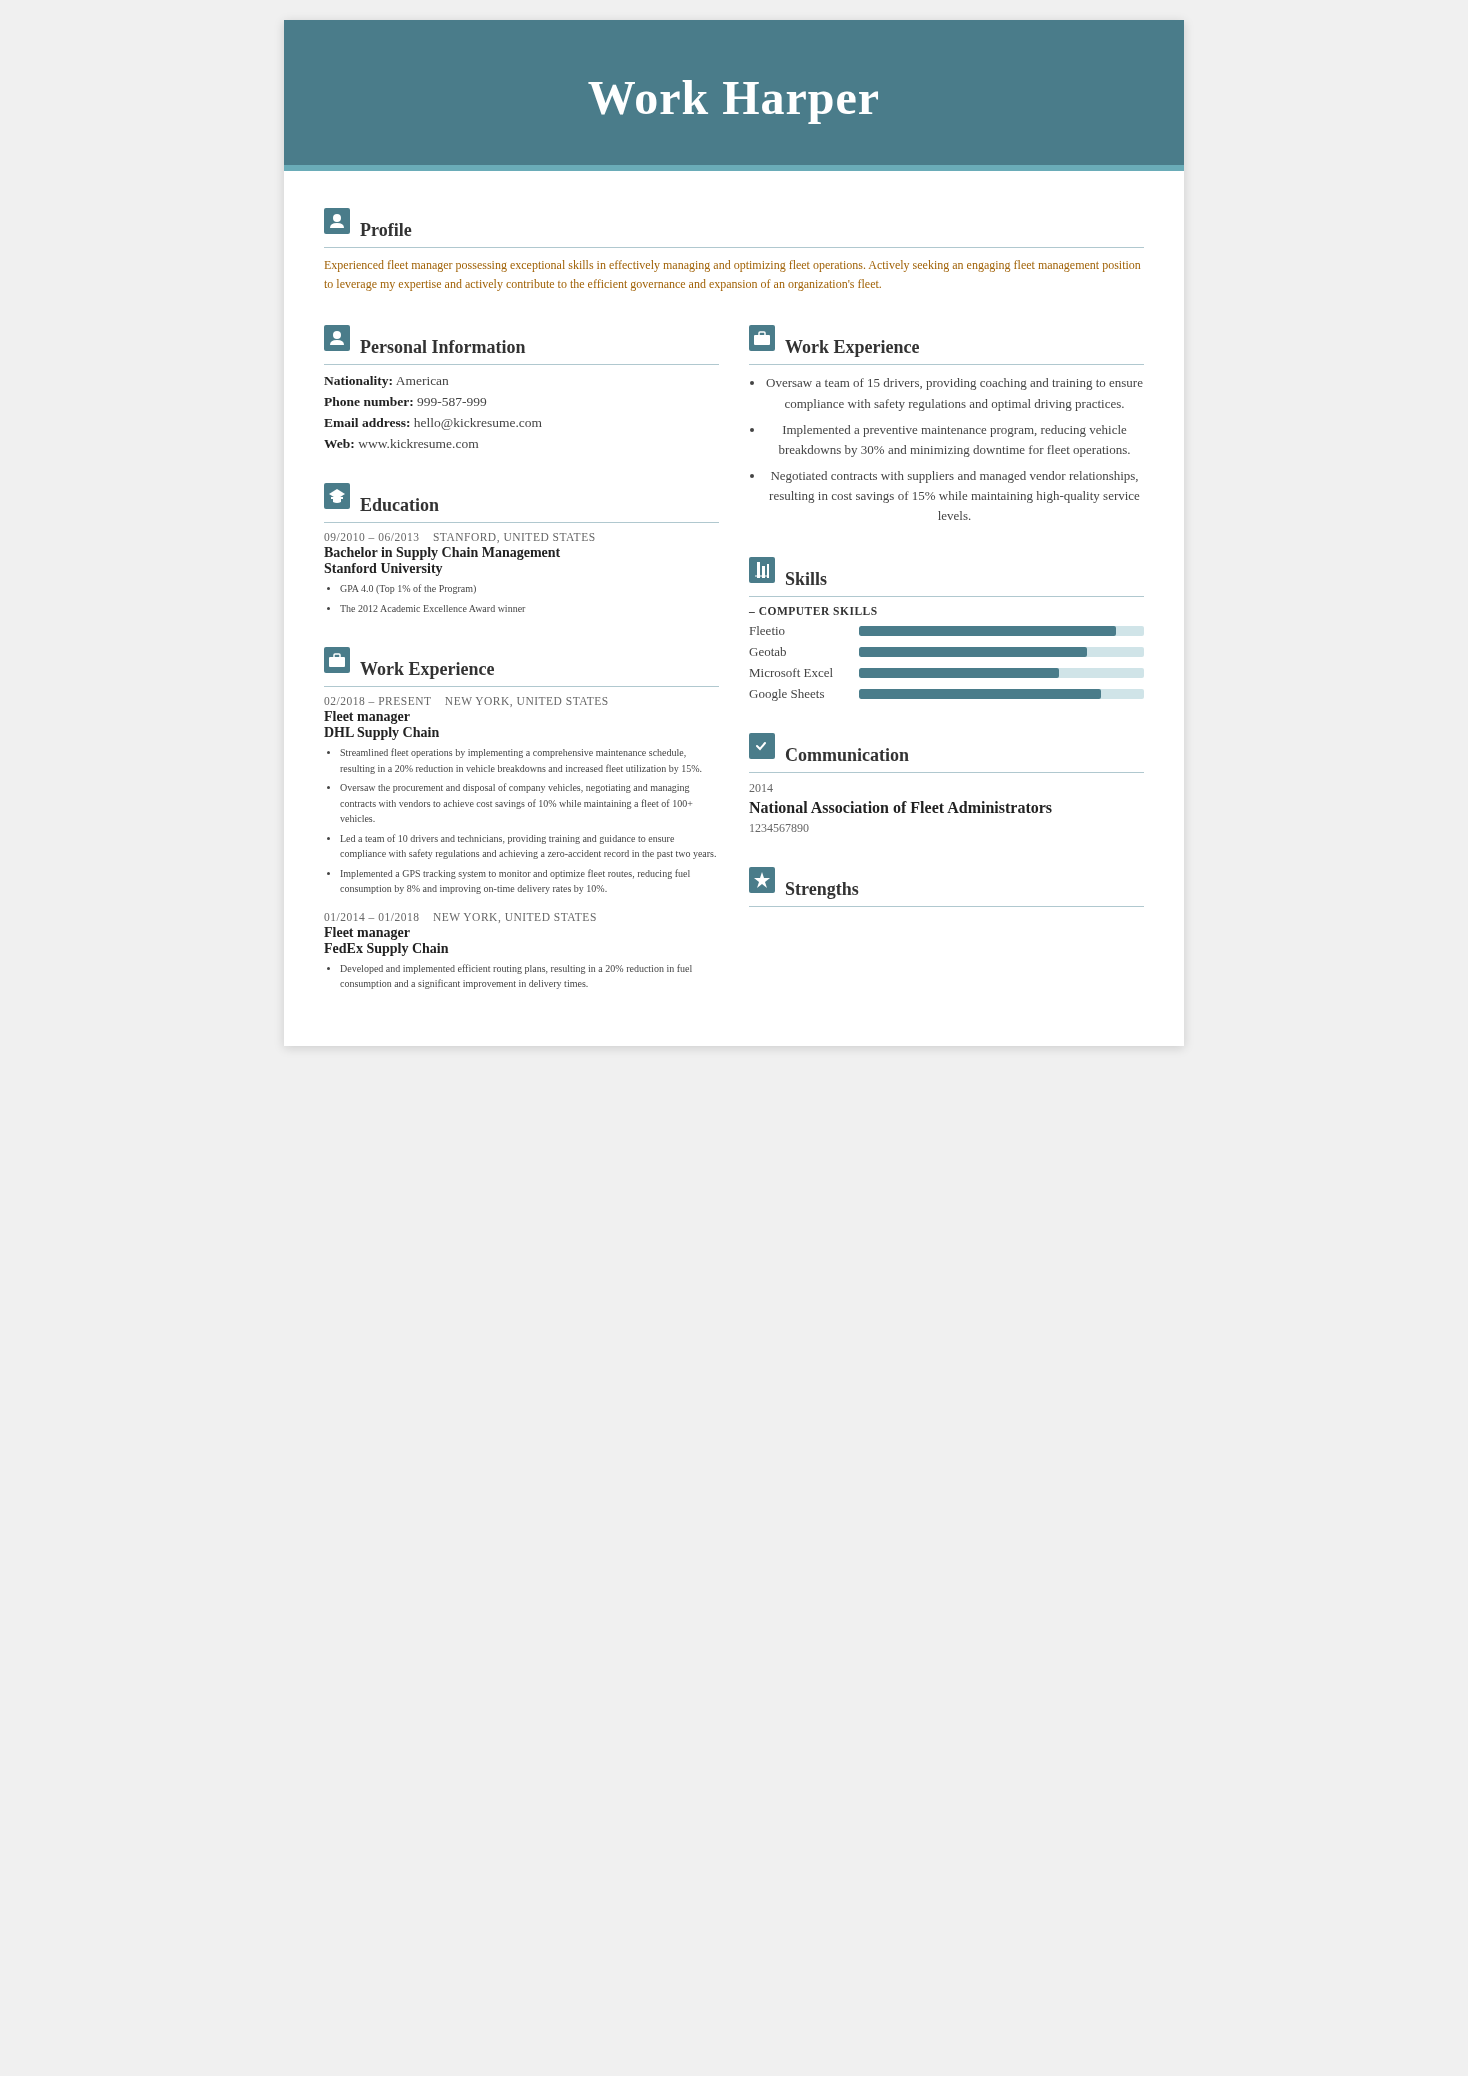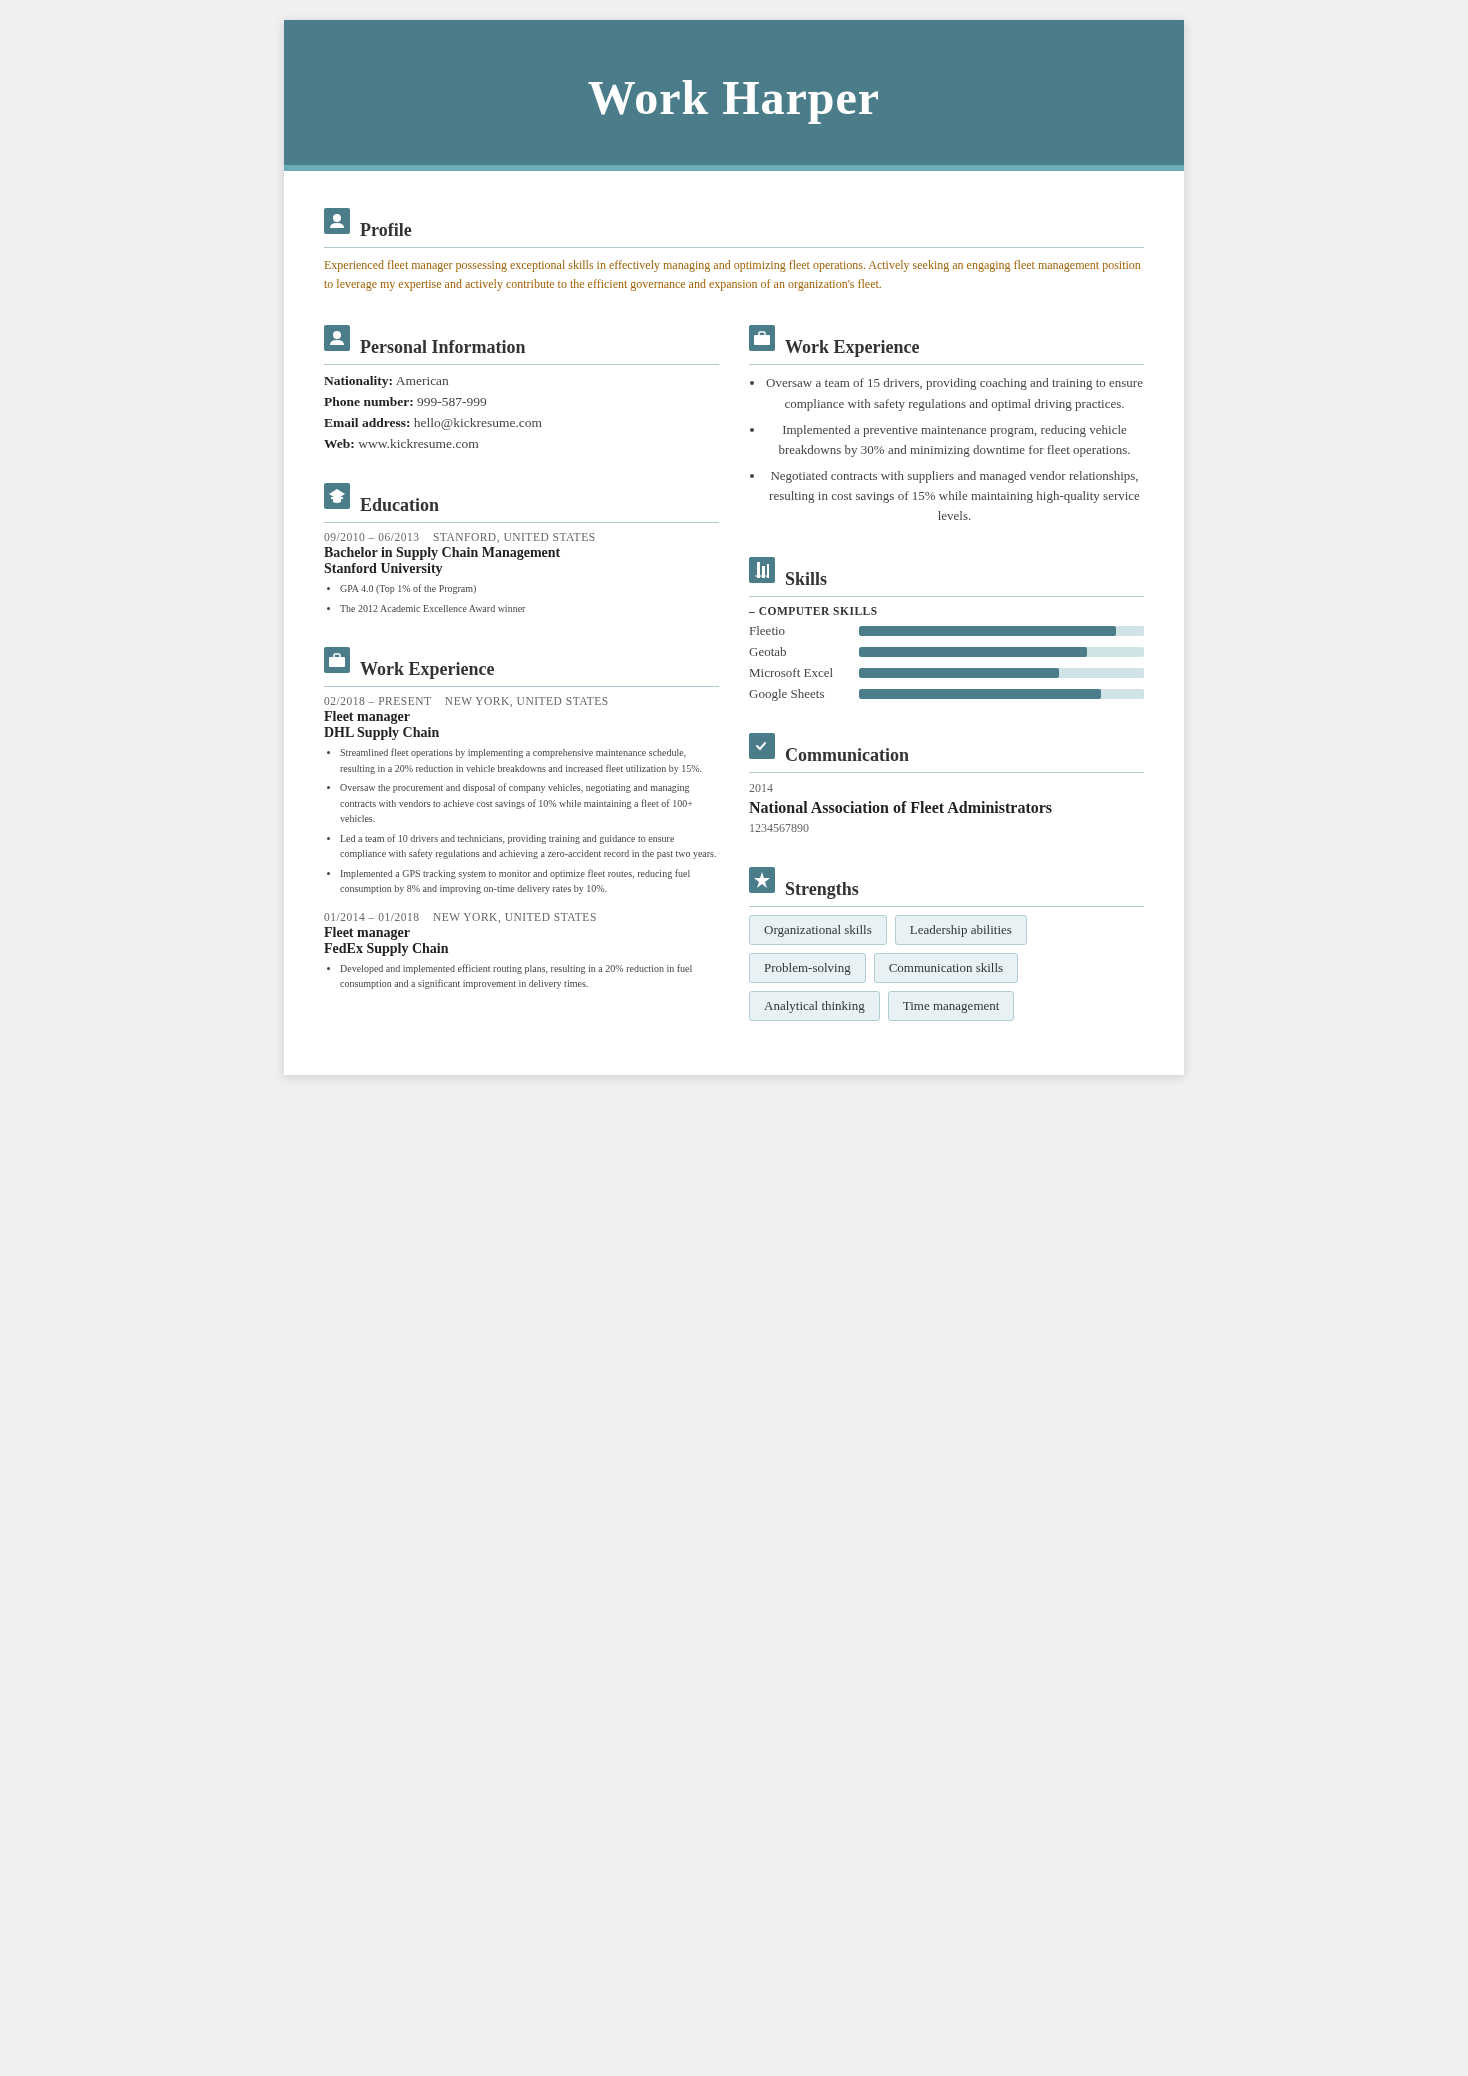--- a/index.html
+++ b/index.html
@@ -396,28 +396,20 @@
 
         <div class="section">
           <div class="section-header">
             <div class="section-icon">
               <svg width="16" height="16" viewBox="0 0 16 16" fill="white">
                 <polygon points="8,0 10,6 16,6 11,10 13,16 8,12 3,16 5,10 0,6 6,6"></polygon>
               </svg>
             </div>
             <h2>Strengths</h2>
           </div>
-          <div class="strengths-grid">
-            <span class="strength-tag">Organizational skills</span>
-            <span class="strength-tag">Leadership abilities</span>
-            <span class="strength-tag">Problem-solving</span>
-            <span class="strength-tag">Communication skills</span>
-            <span class="strength-tag">Analytical thinking</span>
-            <span class="strength-tag">Time management</span>
-          </div>
         </div>
 
       </div>
 
     </div>
 
   </div>
 </div>
 
 </body></html>

